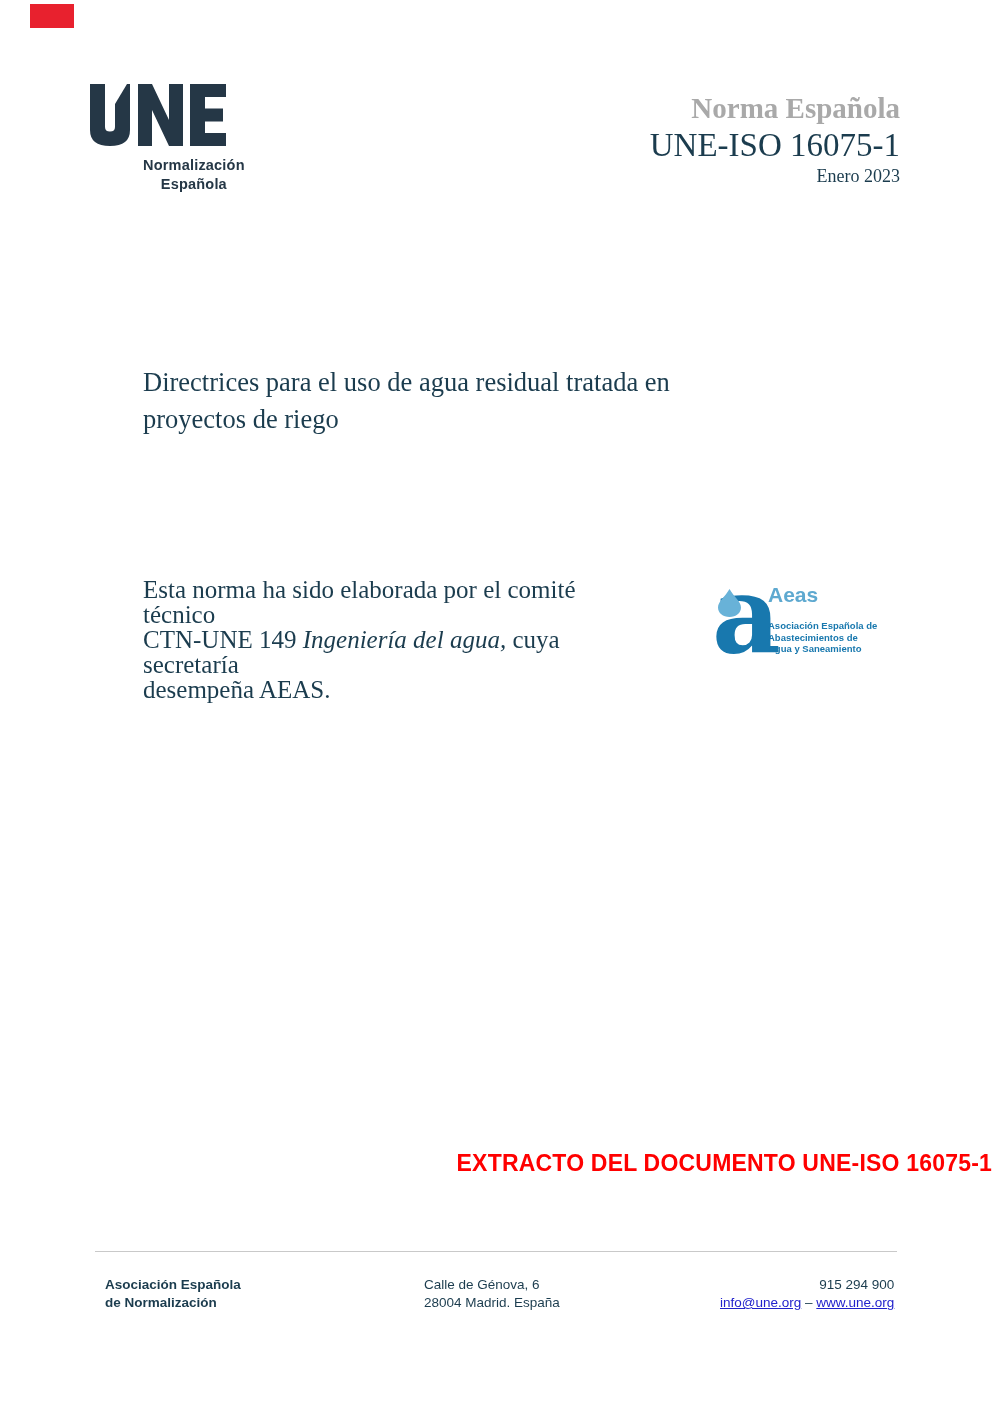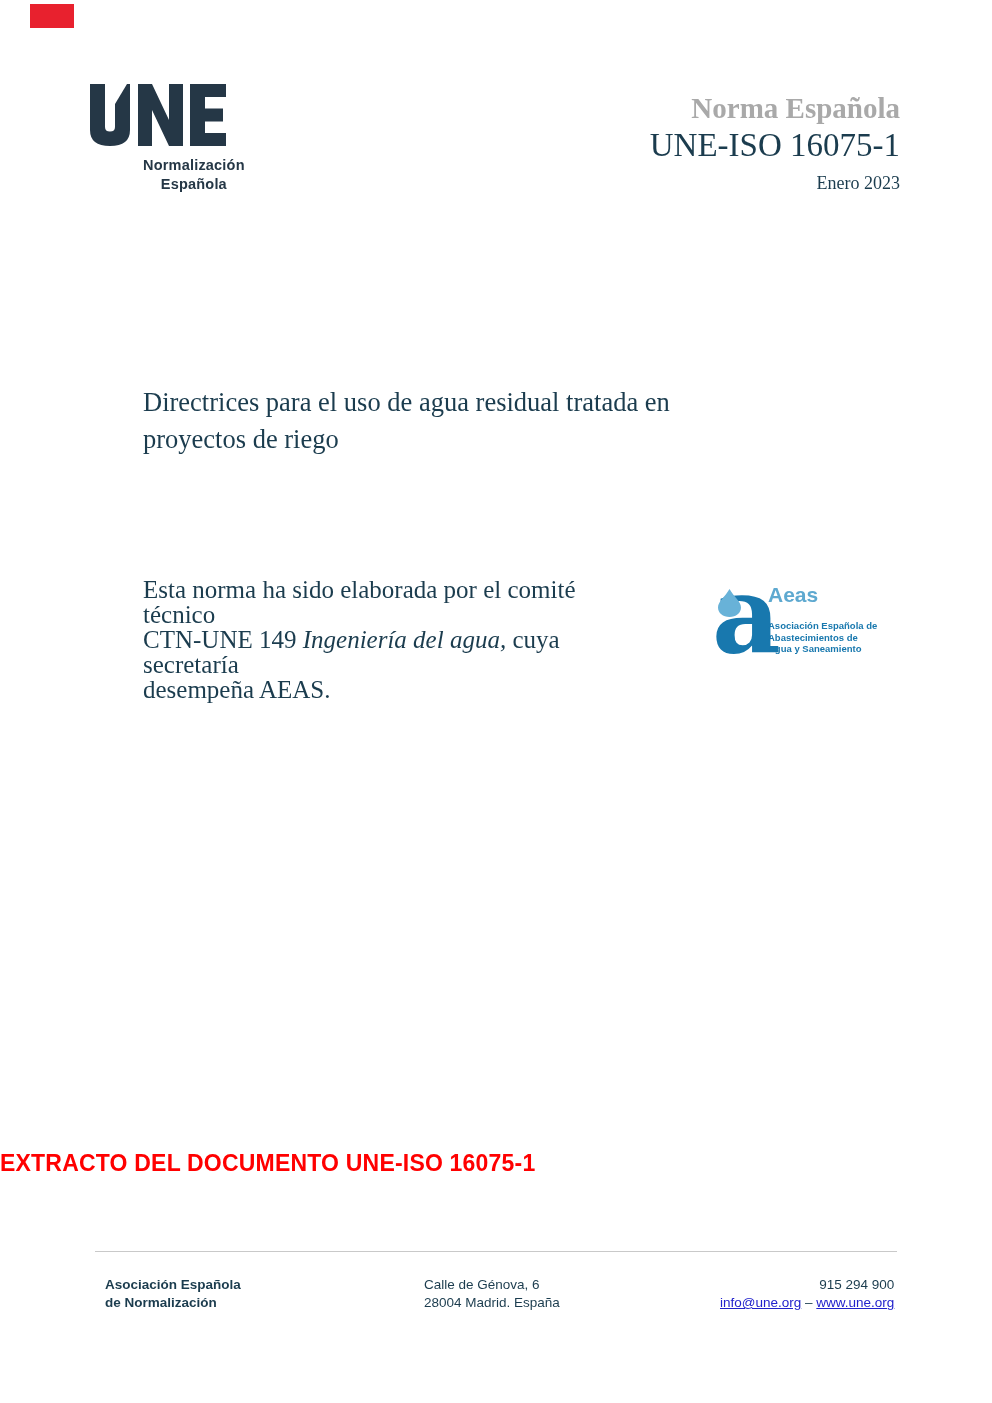--- a/index.html
+++ b/index.html
@@ -15,41 +15,41 @@
   .corner-mark{position:absolute;left:30px;top:4px;width:44px;height:24px;background:var(--red-accent);}
 
   .une-logo{position:absolute;left:90px;top:84px;width:136px;height:62px;}
   .une-subtitle{position:absolute;left:143px;top:156px;font-size:14.5px;font-weight:700;
     color:var(--navy);line-height:18.5px;letter-spacing:0.2px;text-align:center;}
 
   .header-right{position:absolute;right:92px;top:92px;text-align:right;
     font-family:"Liberation Serif",serif;}
   .doc-type{font-size:29px;font-weight:700;color:var(--gray-heading);line-height:33px;}
   .doc-code{font-size:33px;font-weight:400;color:var(--title-ink);line-height:40px;}
-  .doc-date{font-size:18px;font-weight:400;color:var(--title-ink);line-height:20px;margin-top:8px;}
+  .doc-date{font-size:18px;font-weight:400;color:var(--title-ink);line-height:20px;margin-top:1px;}
 
-  .main-title{position:absolute;left:143px;top:384px;width:720px;
+  .main-title{position:absolute;left:143px;top:364px;width:720px;
     font-family:"Liberation Serif",serif;font-size:26.5px;line-height:37px;
     color:var(--title-ink);font-weight:400;}
   .main-title .part-line{margin-top:11px;}
 
   .committee{position:absolute;left:143px;top:577px;width:500px;
     font-family:"Liberation Serif",serif;font-size:25px;line-height:25px;color:var(--title-ink);}
   .committee .it{font-style:italic;}
 
   .aeas-logo{position:absolute;left:706px;top:560px;width:230px;height:100px;}
   .aeas-a{position:absolute;left:6px;top:2px;font-family:"DejaVu Serif",serif;font-weight:700;
     font-size:106px;line-height:106px;color:var(--aeas-blue);}
   .aeas-drop{position:absolute;left:12px;top:29px;}
   .aeas-name{position:absolute;left:62px;top:24px;font-size:21px;font-weight:700;
     color:var(--aeas-light-blue);line-height:22px;}
   .aeas-tagline{position:absolute;left:62px;top:60px;font-size:9.5px;font-weight:700;
     color:var(--aeas-blue);line-height:11.5px;}
 
-  .extract-notice{position:absolute;left:0;top:1150px;width:100%;text-align:left;
+  .extract-notice{position:absolute;left:0;top:1150px;width:100%;text-align:right;
     font-size:23px;font-weight:700;color:var(--extract-red);letter-spacing:0.2px;}
 
   .footer-divider{position:absolute;left:95px;top:1251px;width:802px;height:1px;
     background:var(--divider-gray);}
   .footer-col{position:absolute;top:1276px;font-size:13.5px;line-height:18px;color:var(--title-ink);}
   .footer-org{left:105px;font-weight:700;}
   .footer-address{left:424px;font-weight:400;}
   .footer-contact{left:720px;font-weight:400;text-align:right;}
   .footer-contact a{color:var(--link-blue);text-decoration:underline;cursor:pointer;}
   .footer-contact .dash{color:var(--title-ink);}

